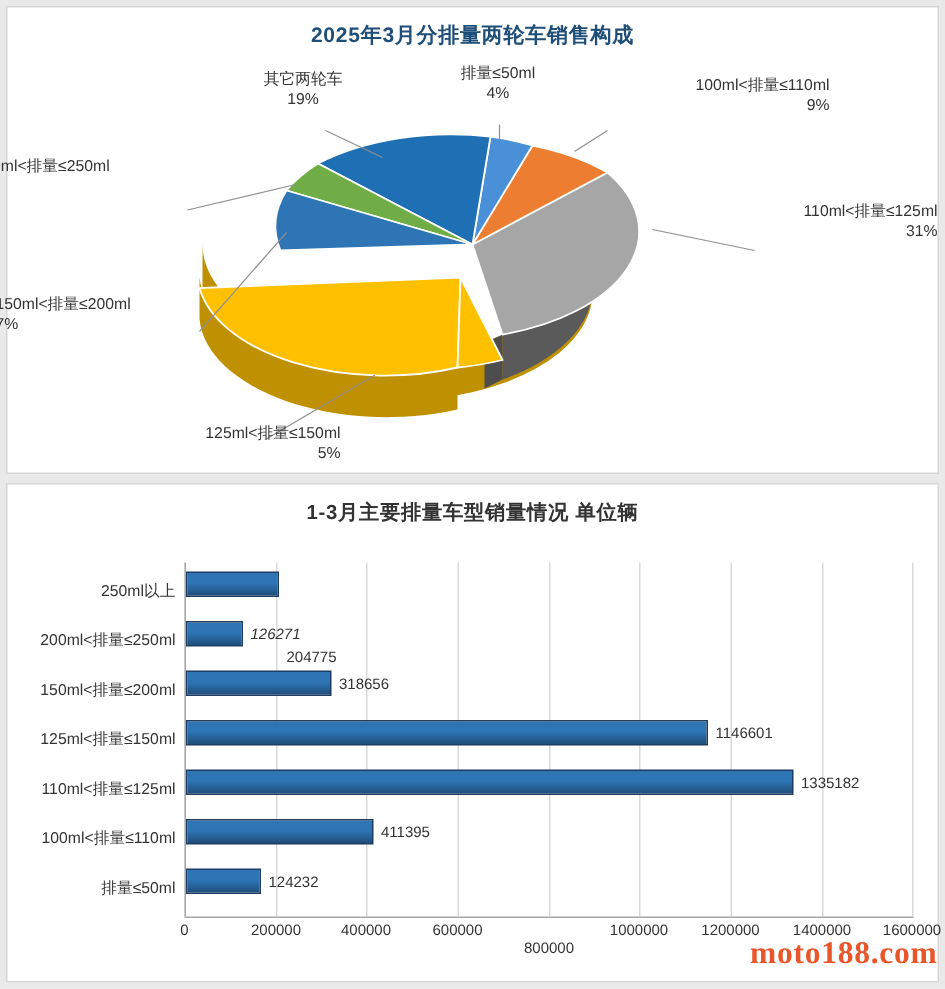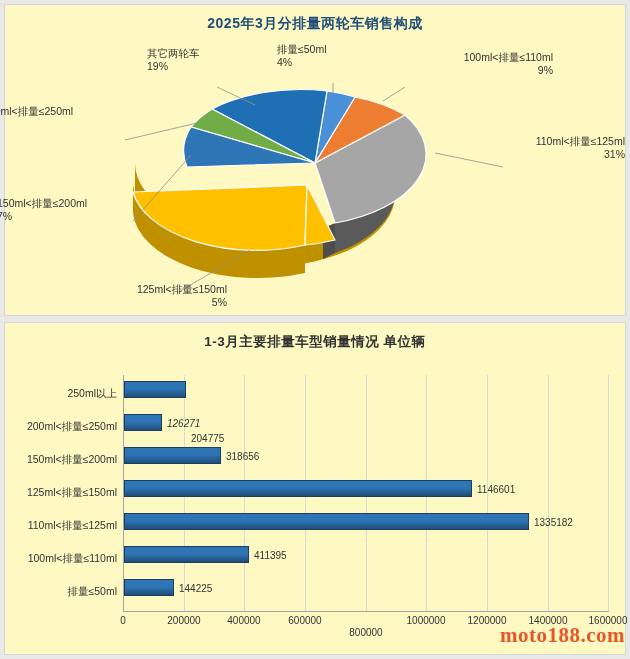--- a/index.html
+++ b/index.html
@@ -10,21 +10,21 @@
   }
   #page {
     position: relative;
     width: 630px;
     height: 659px;
     background: #e9e9e9;
     overflow: hidden;
   }
   .panel {
     position: absolute;
-    background: #fef9c3;
+    background: #ffffff;
     border: 1px solid #d6d6d6;
     box-sizing: border-box;
   }
   #pie-panel {
     left: 4px; top: 4px; width: 622px; height: 312px;
   }
   #bar-panel {
     left: 4px; top: 322px; width: 622px; height: 333px;
   }
   .chart-title {
@@ -47,21 +47,21 @@
   .pie-label {
     position: absolute;
     font-size: 10.5px;
     color: #333333;
     line-height: 13px;
     white-space: nowrap;
   }
   .pie-label .pct { display: block; }
   .lbl-right { text-align: left; }
   .lbl-left { text-align: right; }
-  .lbl-center { }
+  .lbl-center { text-align: center; }
 
   
   #bar-area {
     position: absolute;
     left: 0; top: 36px; width: 622px; height: 290px;
   }
   .bar-cat {
     position: absolute;
     right: 500px;
     font-size: 10.5px;
@@ -243,21 +243,21 @@
       <div class="bar-rect" style="left:119px; top:121px; width:348px; height:17px;"></div>
       <div class="bar-val" style="left:472px; top:125px;">1146601</div>
 
       <div class="bar-rect" style="left:119px; top:154px; width:405px; height:17px;"></div>
       <div class="bar-val" style="left:529px; top:158px;">1335182</div>
 
       <div class="bar-rect" style="left:119px; top:187px; width:125px; height:17px;"></div>
       <div class="bar-val" style="left:249px; top:191px;">411395</div>
 
       <div class="bar-rect" style="left:119px; top:220px; width:50px; height:17px;"></div>
-      <div class="bar-val" style="left:174px; top:224px;">144225</div>
+      <div class="bar-val" style="left:174px; top:224px;">124232</div>
 
       <div class="xtick" style="left:108px; top:256px; width:20px;">0</div>
       <div class="xtick" style="left:149px; top:256px; width:60px;">200000</div>
       <div class="xtick" style="left:209px; top:256px; width:60px;">400000</div>
       <div class="xtick" style="left:270px; top:256px; width:60px;">600000</div>
       <div class="xtick" style="left:331px; top:268px; width:60px;">800000</div>
       <div class="xtick" style="left:389px; top:256px; width:64px;">1000000</div>
       <div class="xtick" style="left:450px; top:256px; width:64px;">1200000</div>
       <div class="xtick" style="left:511px; top:256px; width:64px;">1400000</div>
       <div class="xtick" style="left:571px; top:256px; width:64px;">1600000</div>

